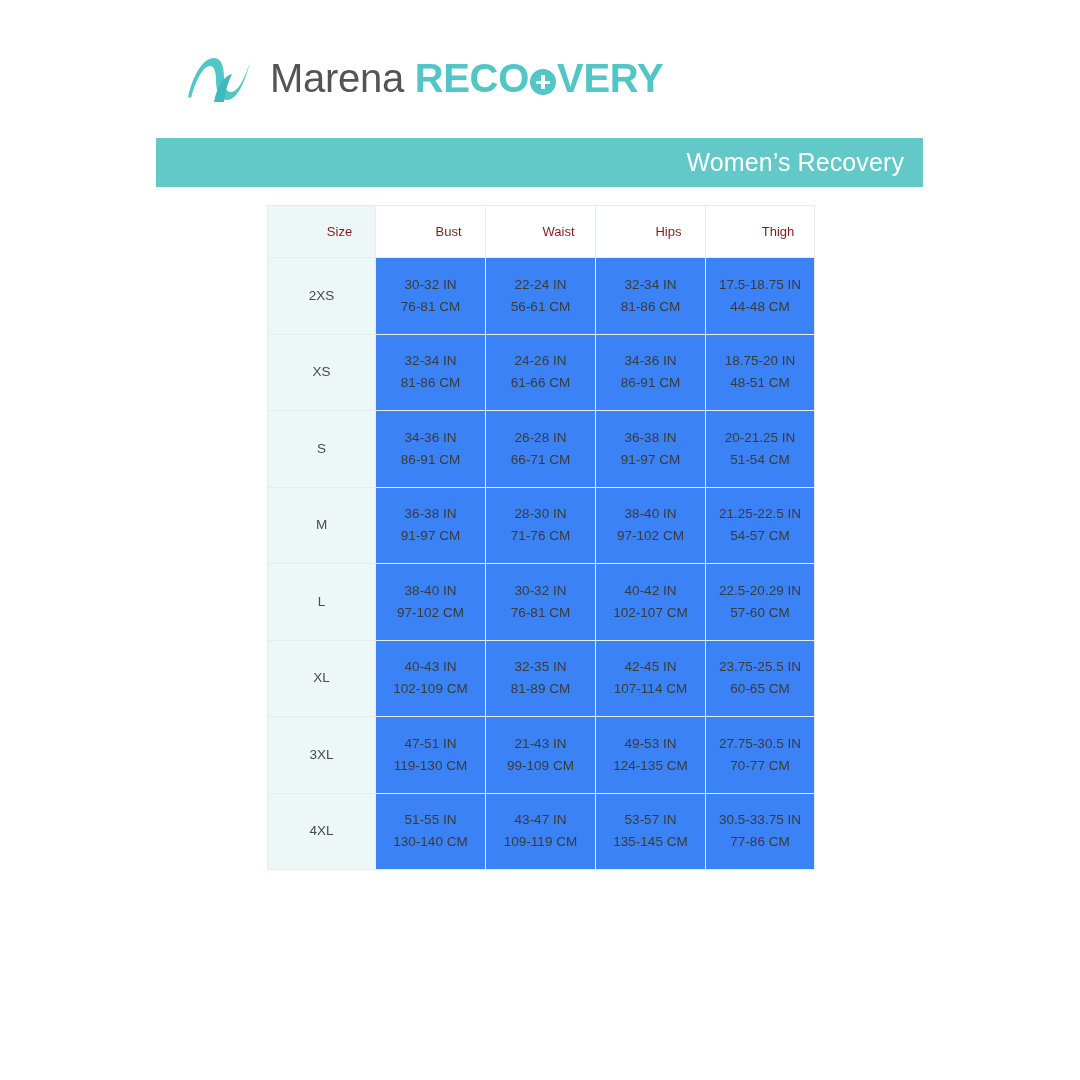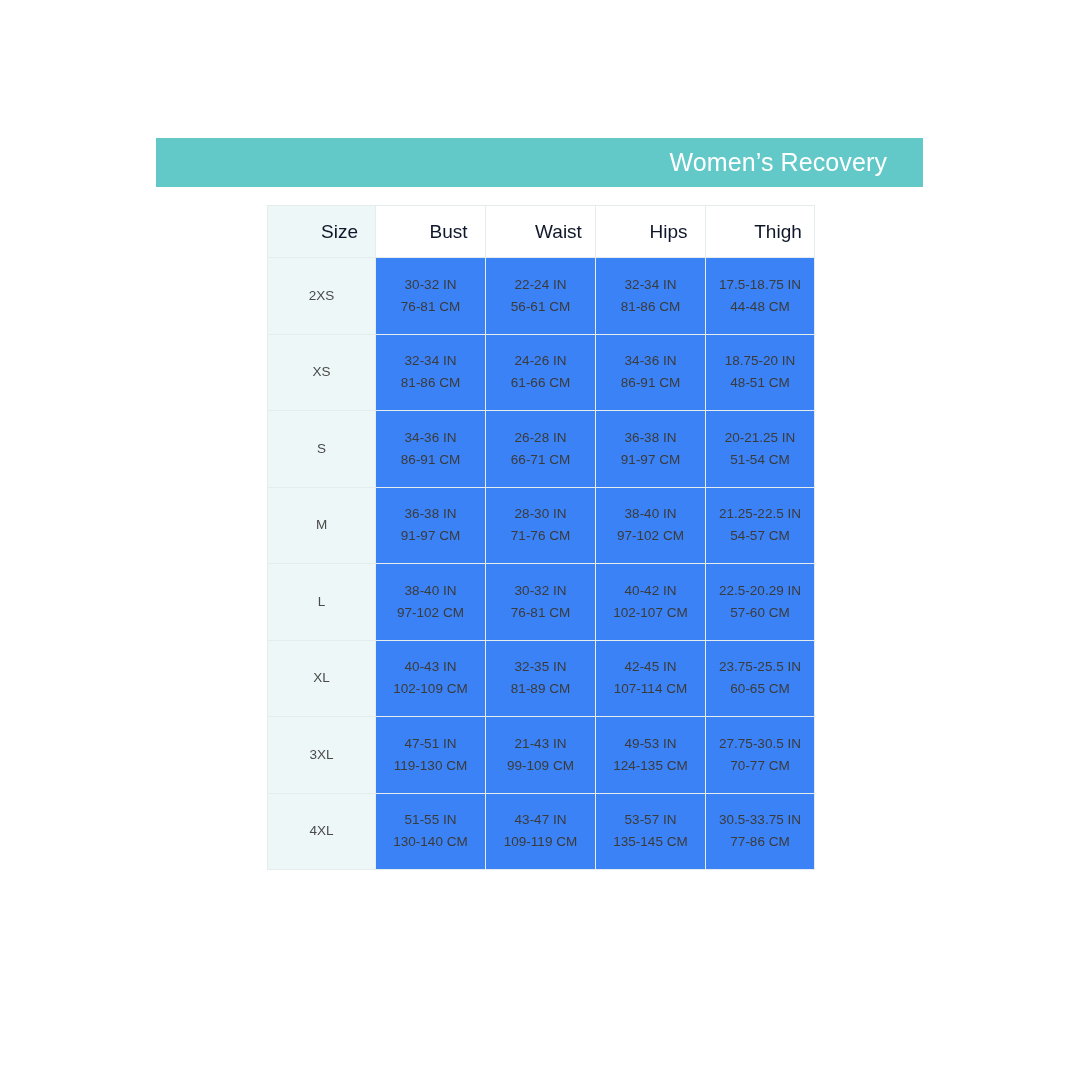--- a/index.html
+++ b/index.html
@@ -83,21 +83,21 @@
     position: absolute;
     left: 156px;
     top: 138px;
     width: 767px;
     height: 49px;
     background: #63c8c8;
     display: flex;
     align-items: center;
     justify-content: flex-end;
     box-sizing: border-box;
-    padding-right: 36px;
+    padding-right: 19px;
   }
   .title-bar .title-text {
     color: #ffffff;
     font-size: 25px;
     font-weight: 400;
     letter-spacing: 0.1px;
   }
 
   
   .size-table {
@@ -115,23 +115,23 @@
   .size-table col.c-thigh { width: 109px; }
 
   .size-table th, .size-table td {
     border: 1px solid #e4eced;
     text-align: center;
     vertical-align: middle;
     padding: 0;
   }
   .size-table thead th {
     height: 51px;
-    font-size: 19px;
+    font-size: 13px;
     font-weight: 400;
-    color: #0f172a;
+    color: #7f1d1d;
     background: #ffffff;
     padding-left: 36px;
   }
   .size-table thead th.hdr-size {
     background: #eef7f7;
   }
   .size-table tbody td {
     height: 75.5px;
     font-size: 13.5px;
     line-height: 22px;
@@ -142,20 +142,29 @@
     background: #eef7f7;
     color: #4a4a4a;
   }
   .cell-line { display: block; }
 </style>
 </head>
 <body>
 
 <div class="page">
 
+  <div class="logo-row">
+    <svg class="logo-mark" viewBox="0 0 72 52" aria-hidden="true">
+      <path d="M4 45 C10 20, 20 6, 30 6 C38 6, 40 16, 40 26 C40 34, 42 40, 47 40 C54 40, 60 28, 66 10 C60 34, 52 48, 43 48 C35 48, 32 39, 32 28 C32 20, 30 14, 26 14 C19 14, 12 28, 7 46 Z" fill="#52c5c6"></path>
+      <path d="M30 50 C33 34, 40 24, 48 22 C44 30, 41 40, 40 50 Z" fill="#3fb9bb"></path>
+    </svg>
+    <div class="logo-text">
+      <span class="logo-marena">Marena</span><span>&nbsp;</span><span class="logo-recovery">RECO</span><span class="logo-cross"><span class="circ"></span><span class="bar-h"></span><span class="bar-v"></span></span><span class="logo-recovery">VERY</span>
+    </div>
+  </div>
 
   <div class="title-bar">
     <span class="title-text">Women’s Recovery</span>
   </div>
 
   <table class="size-table">
     <colgroup>
       <col class="c-size">
         <col class="c-bust">
         <col class="c-waist">

